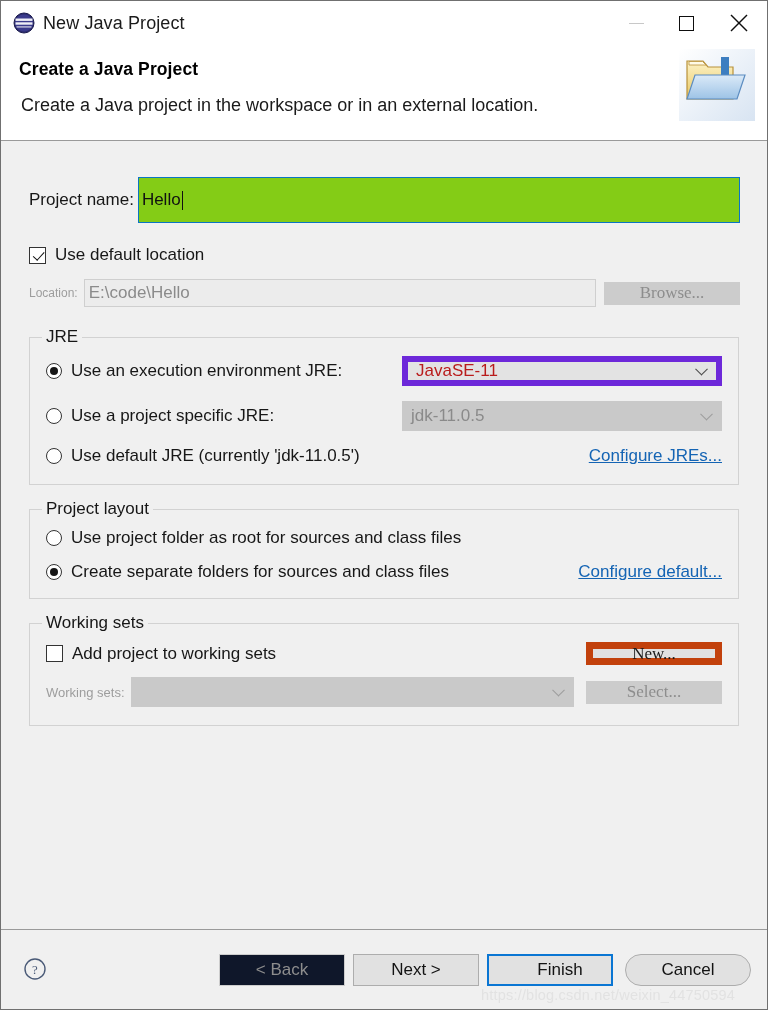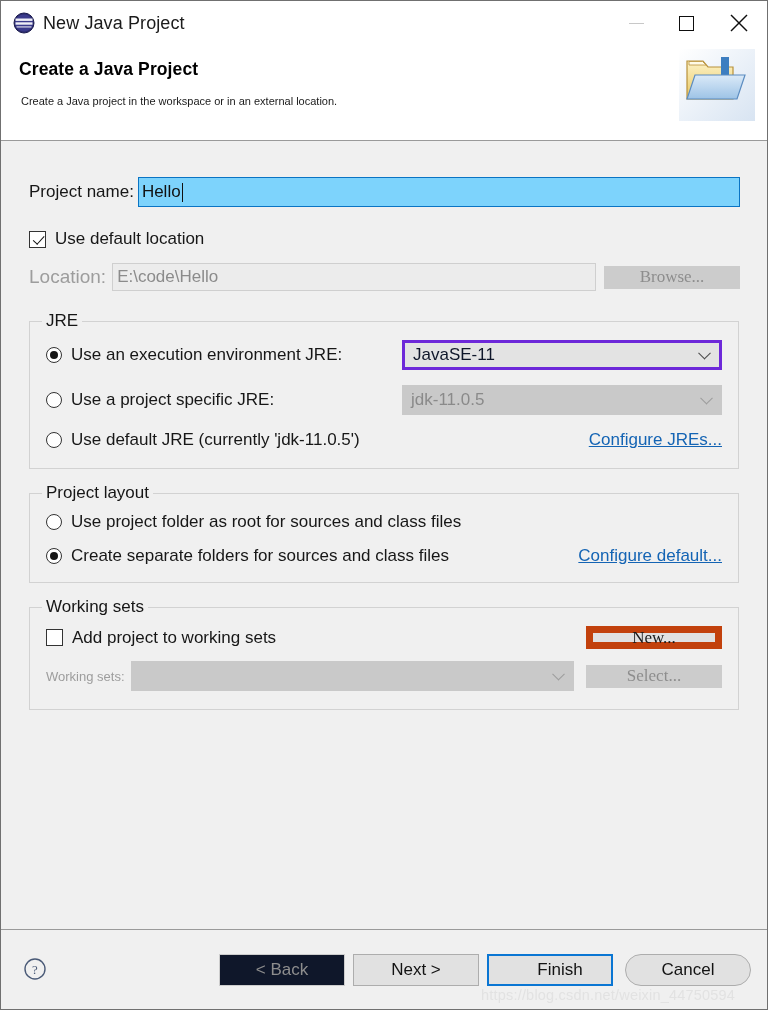--- a/index.html
+++ b/index.html
@@ -48,21 +48,21 @@
     padding: 14px 18px 16px 18px;
     position: relative;
     flex: 0 0 96px;
   }
   #header-title {
     font-size: 17.5px; font-weight: bold; color: #000000;
     letter-spacing: 0.1px;
   }
   #header-desc {
     margin-top: 15px; margin-left: 2px;
-    font-size: 11px; color: #1a1a1a;
+    font-size: 18px; color: #1a1a1a;
   }
   #header-icon {
     position: absolute; right: 10px; top: 2px;
     width: 80px; height: 76px;
   }
 
   
   #body {
     flex: 1 1 auto;
     background: #f0f0f0;
@@ -71,22 +71,22 @@
   }
 
   .row { display: flex; align-items: center; }
 
   
   #projname-row { margin-top: 36px; padding-left: 14px; }
   #projname-label { font-size: 17px; color: #171717; white-space: nowrap; }
   #projname-input {
     margin-left: 4px;
     flex: 1 1 auto;
-    height: 30px;
-    background: #7dd3fc;
+    height: 46px;
+    background: #84cc16;
     border: 1px solid #0a74c4;
     font-size: 17px; color: #111;
     padding: 0 3px;
     display: flex; align-items: center;
     margin-right: 13px;
     position: relative;
   }
   .caret {
     display:inline-block; width:1px; height:19px;
     background:#111; margin-left:1px;
@@ -103,21 +103,21 @@
   .checkbox.checked::after {
     content:""; display:block;
     width: 5px; height: 10px;
     border: solid #111; border-width: 0 1.6px 1.6px 0;
     transform: rotate(42deg) translate(0px,-1px);
   }
   .cb-label { margin-left: 9px; font-size: 17px; color: #171717; }
 
   
   #location-row { margin-top: 14px; padding-left: 14px; }
-  #location-label { font-size: 19px; color: #9d9d9d; white-space:nowrap; }
+  #location-label { font-size: 12px; color: #9d9d9d; white-space:nowrap; }
   #location-field {
     margin-left: 6px; flex: 1 1 auto; height: 28px;
     background: #ececec; border: 1px solid #cfcfcf;
     font-size: 17px; color: #8b8b8b;
     display:flex; align-items:center; padding-left: 4px;
   }
   .btn {
     height: 23px; min-width: 110px;
     background: #e1e1e1; border: 7px solid #c2410c;
     font-size: 17px; color: #1a1a1a;
@@ -149,22 +149,22 @@
     display:flex; align-items:center; justify-content:center;
   }
   .radio.on::after {
     content:""; width: 8px; height: 8px; border-radius:50%;
     background: #161616; display:block;
   }
   .radio-label { margin-left: 9px; font-size: 17px; color: #171717; white-space: nowrap; }
 
   .combo {
     height: 30px;
-    background: #e3e3e3; border: 3px solid #6d28d9;
-    font-size: 17px; color: #0f172a;
+    background: #e3e3e3; border: 6px solid #6d28d9;
+    font-size: 17px; color: #b91c1c;
     display:flex; align-items:center;
     padding-left: 8px; position: relative;
   }
   .combo.disabled { background: #c9c9c9; border: 1px solid #c9c9c9; color: #8a8a8a; }
   .combo .chev {
     position:absolute; right: 10px; top: 50%;
     width: 9px; height: 9px;
     border-right: 1.5px solid #4a4a4a; border-bottom: 1.5px solid #4a4a4a;
     transform: translateY(-70%) rotate(45deg);
   }

